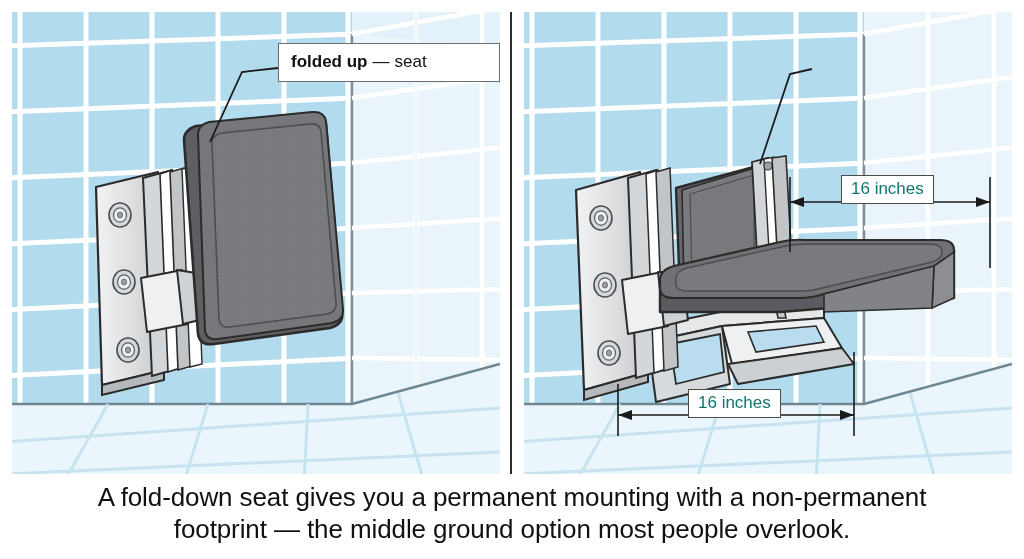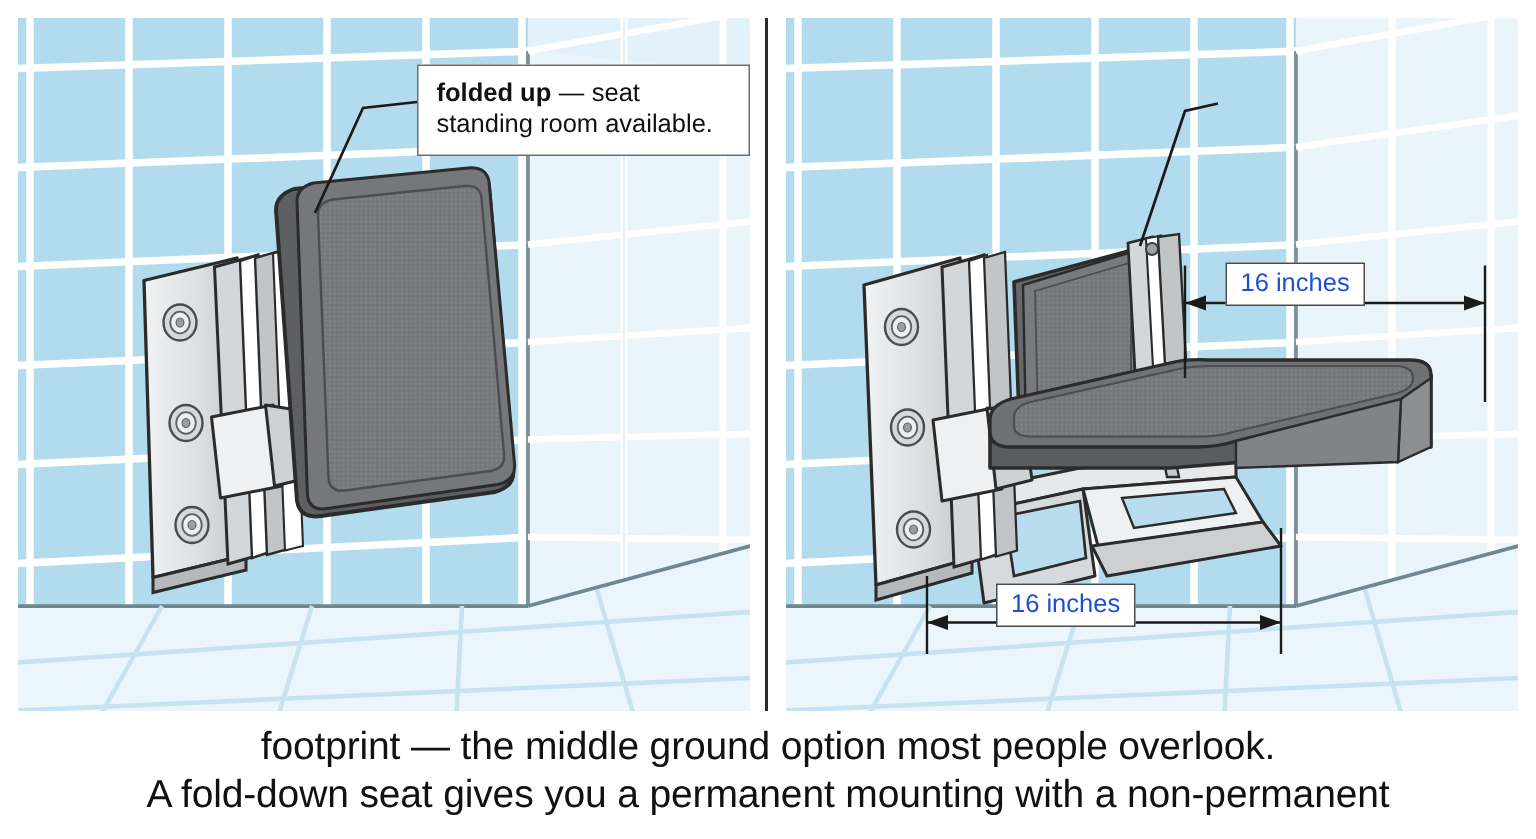--- a/index.html
+++ b/index.html
@@ -26,22 +26,22 @@
     position:absolute;background:#ffffff;border:1px solid #6d6d6d;
     padding:7px 12px 9px 12px;line-height:1.26;font-size:17px;color:#111;
     box-sizing:border-box;z-index:6;
   }
   .callout b{font-weight:bold;text-align:center;}
   #callout-left{left:266px;top:31px;width:222px;}
 
   
   .dim-label{
     position:absolute;background:#ffffff;border:1.5px solid #4a4a4a;
-    font-size:17px;color:#1d4ed8;padding:3px 9px 4px 9px;z-index:6;
-    white-space:nowrap;box-sizing:border-box;
+    font-size:17px;color:#0f766e;padding:3px 9px 4px 9px;z-index:6;
+    white-space:nowrap;box-sizing:border-box;margin-left:24px;
   }
   #dim-top-label{left:817px;top:175px;}
   #dim-bottom-label{left:664px;top:389px;}
 
   
   .caption{
     position:absolute;left:0;top:482px;width:1024px;
     text-align:center;font-size:26px;line-height:1.22;color:#111;
     letter-spacing:-0.1px;
   }
@@ -174,21 +174,20 @@
               <path d="M200 131 Q200 123 210 121 L298 112 Q308 111 309 120 L324 291 Q325 300 315 302 L218 315 Q208 316 207 307 Z" fill="url(#padtexL)" stroke="#4b4d50" stroke-width="1.6" stroke-linejoin="round"></path>
             </g>
 
             <polyline points="266,56 230,60 198,130" fill="none" stroke="#1a1a1a" stroke-width="1.8"></polyline>
           </g>
         </svg>
       </div>
 
       <div class="callout" id="callout-left">
         <b>folded up</b><span style="margin:0 5px">—</span><span>seat</span><br>
-        <span>standing room available.</span>
       </div>
     </div>
 
     <div class="panel" id="panel-right">
       <div class="scene">
         <svg viewBox="0 0 488 462" preserveAspectRatio="none" aria-hidden="true">
           <defs>
             <pattern id="padtexR" width="3" height="3" patternUnits="userSpaceOnUse">
               <rect width="3" height="3" fill="#76787b"></rect>
               <circle cx="1" cy="1" r="0.55" fill="#8a8c8f"></circle>
@@ -346,17 +345,17 @@
 
     </div>
 
     <div class="divider"></div>
 
     <div class="dim-label" id="dim-top-label">16 inches</div>
     <div class="dim-label" id="dim-bottom-label">16 inches</div>
   </div>
 
   <div class="caption">
+    <span>A fold-down seat gives you a permanent mounting with a non-permanent</span>
     <span>footprint — the middle ground option most people overlook.</span>
-    <span>A fold-down seat gives you a permanent mounting with a non-permanent</span>
   </div>
 
 </div>
 
 </body></html>

